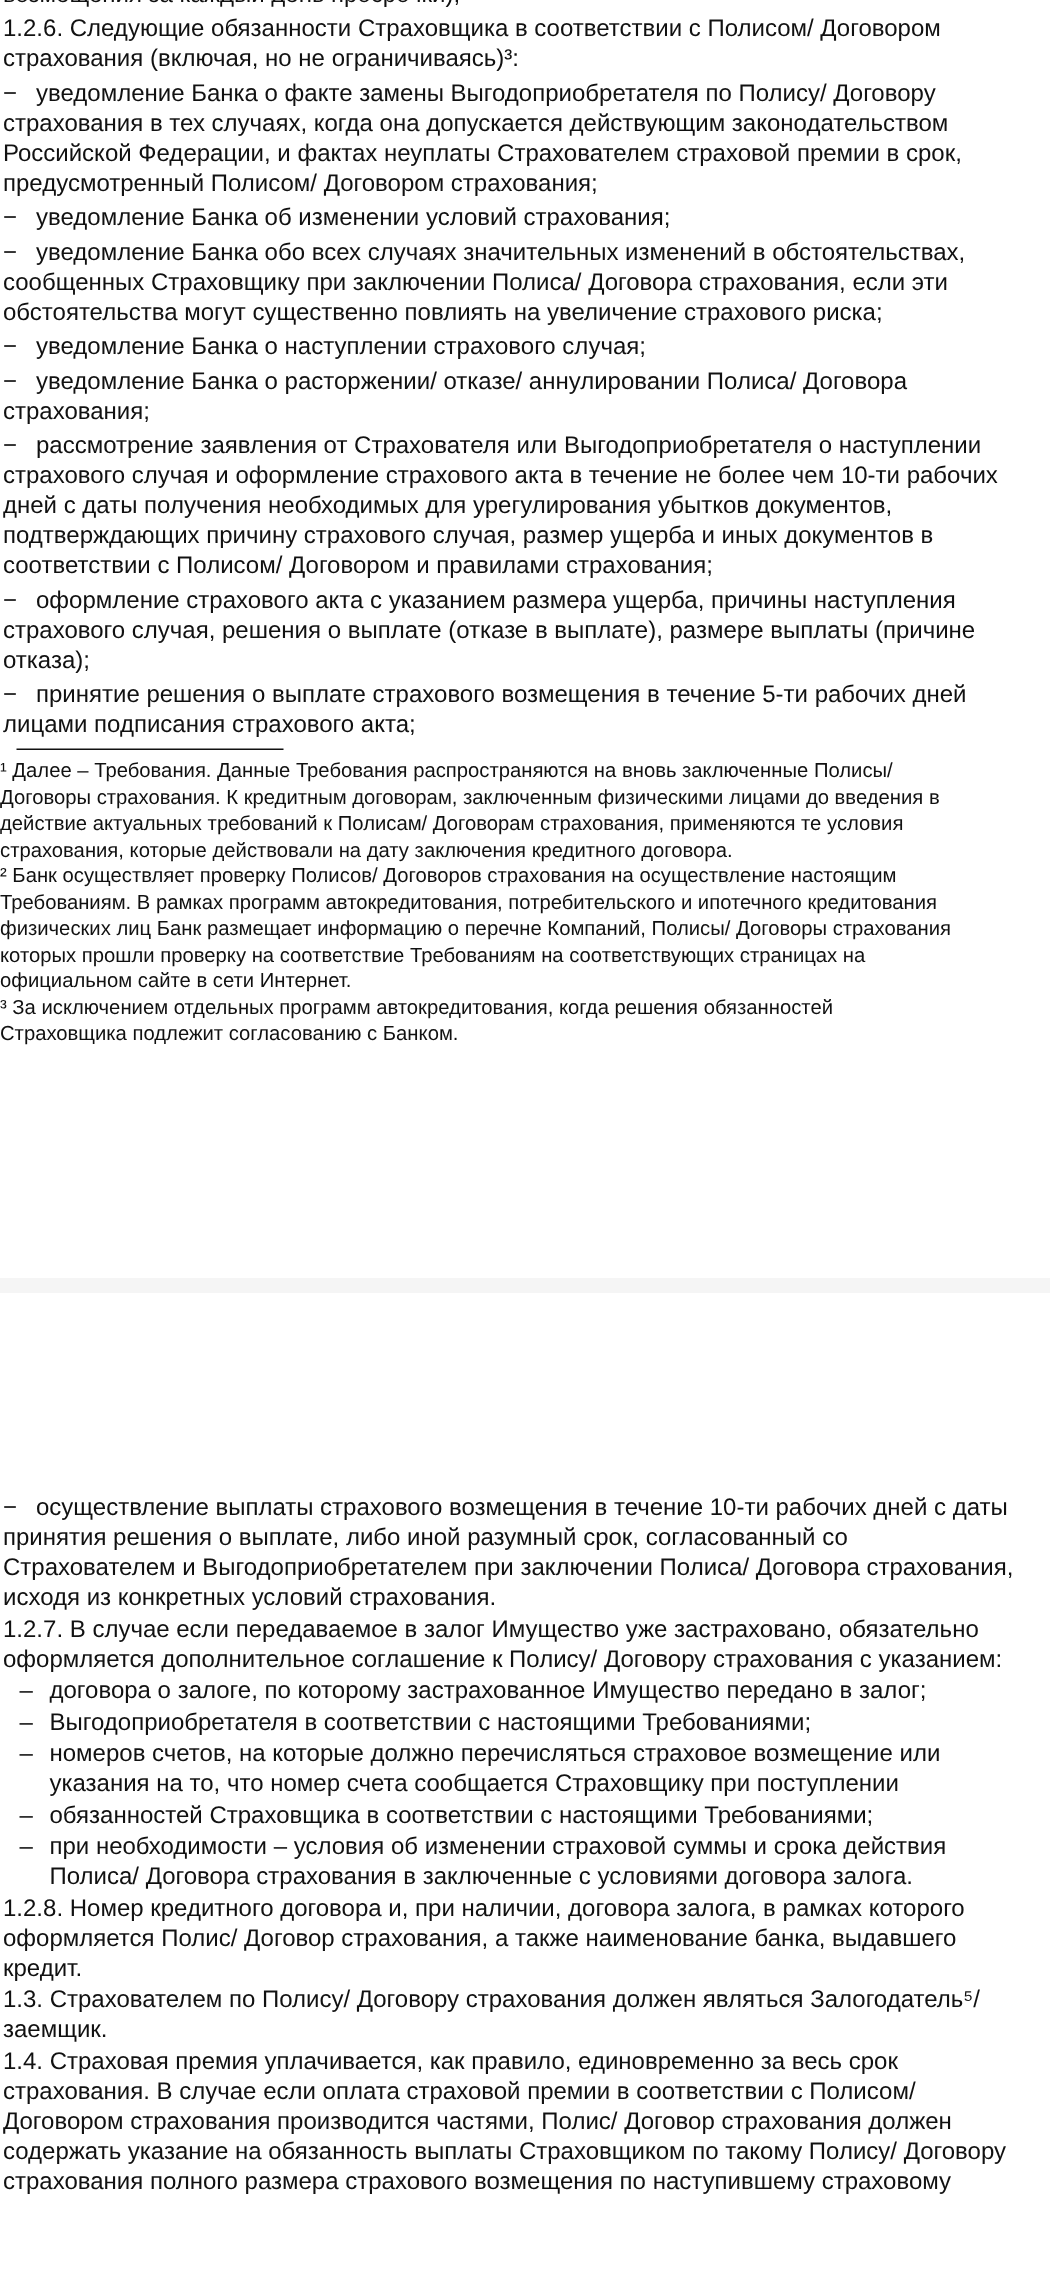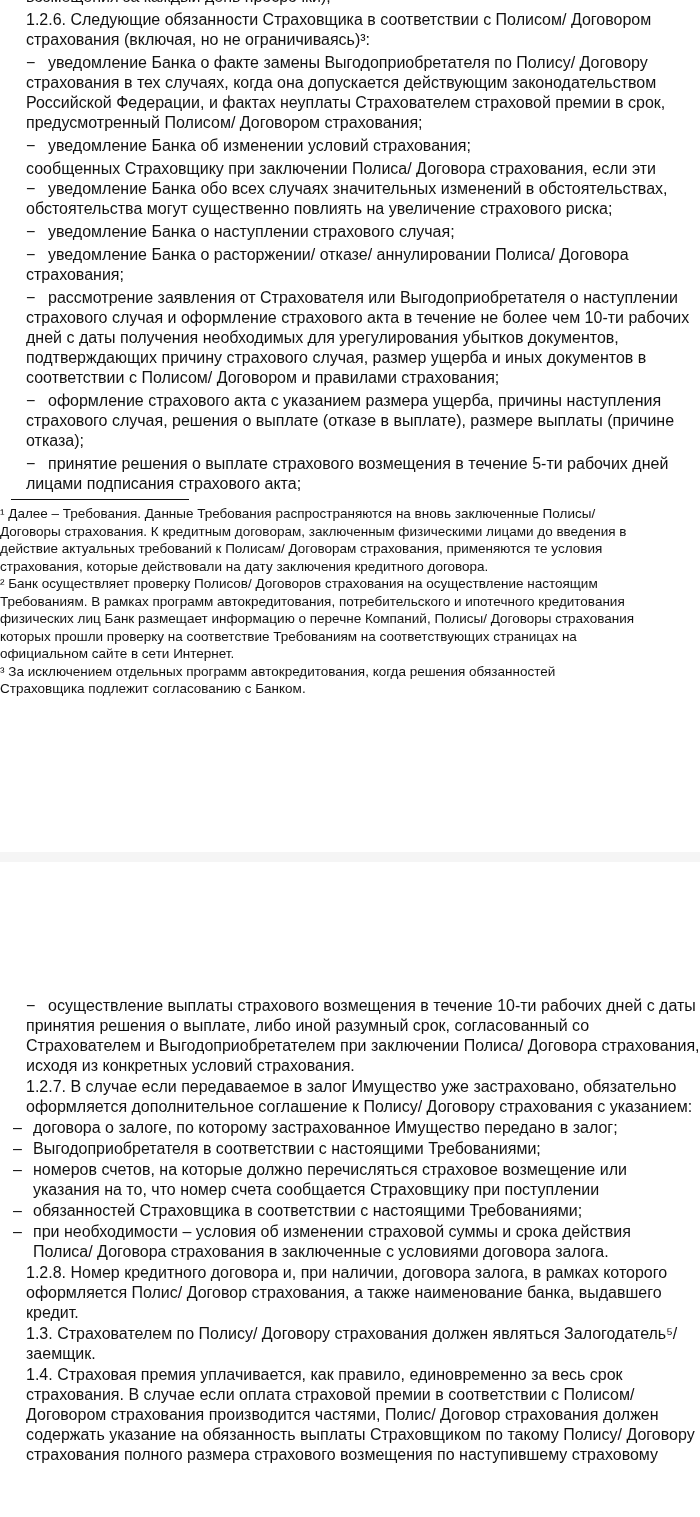--- a/index.html
+++ b/index.html
@@ -2,21 +2,21 @@
 <html><head>
 <meta charset="utf-8">
 <style>
   html,body{margin:0;padding:0;background:#ffffff;}
   body{
     width:700px;height:1517px;overflow:hidden;
     font-family:"Liberation Sans",sans-serif;
     color:#111111;
   }
   .page{position:relative;width:700px;height:1517px;overflow:hidden;background:#ffffff;}
-  .line{white-space:nowrap;font-size:16px;line-height:20px;padding-left:26px;}
+  .line{white-space:nowrap;font-size:16px;line-height:20px;padding-left:2px;}
   .clip-top{height:7px;overflow:hidden;}
   .clip-top .line{margin-top:-13px;}
   #page1-blocks .block{margin-top:3px;}
   #page2-blocks .block{margin-top:1px;}
   #page2-blocks .block:first-child{margin-top:0;}
   .dash1{display:inline-block;width:22px;}
   .b2{position:relative;}
   .b2 .line{padding-left:33px;}
   .dash2{position:absolute;left:13px;top:0;}
   .fn-rule{height:0;border-top:1px solid #111111;width:178px;margin:5px 0 5px 11px;}
@@ -39,22 +39,22 @@
       <div class="block b1">
         <div class="line"><span class="dash1">−</span>уведомление Банка о факте замены Выгодоприобретателя по Полису/ Договору</div>
         <div class="line">страхования в тех случаях, когда она допускается действующим законодательством</div>
         <div class="line">Российской Федерации, и фактах неуплаты Страхователем страховой премии в срок,</div>
         <div class="line">предусмотренный Полисом/ Договором страхования;</div>
       </div>
       <div class="block b1">
         <div class="line"><span class="dash1">−</span>уведомление Банка об изменении условий страхования;</div>
       </div>
       <div class="block b1">
+        <div class="line"><span class="dash1">−</span>уведомление Банка обо всех случаях значительных изменений в обстоятельствах,</div>
         <div class="line">сообщенных Страховщику при заключении Полиса/ Договора страхования, если эти</div>
-        <div class="line"><span class="dash1">−</span>уведомление Банка обо всех случаях значительных изменений в обстоятельствах,</div>
         <div class="line">обстоятельства могут существенно повлиять на увеличение страхового риска;</div>
       </div>
       <div class="block b1">
         <div class="line"><span class="dash1">−</span>уведомление Банка о наступлении страхового случая;</div>
       </div>
       <div class="block b1">
         <div class="line"><span class="dash1">−</span>уведомление Банка о расторжении/ отказе/ аннулировании Полиса/ Договора</div>
         <div class="line">страхования;</div>
       </div>
       <div class="block b1">

